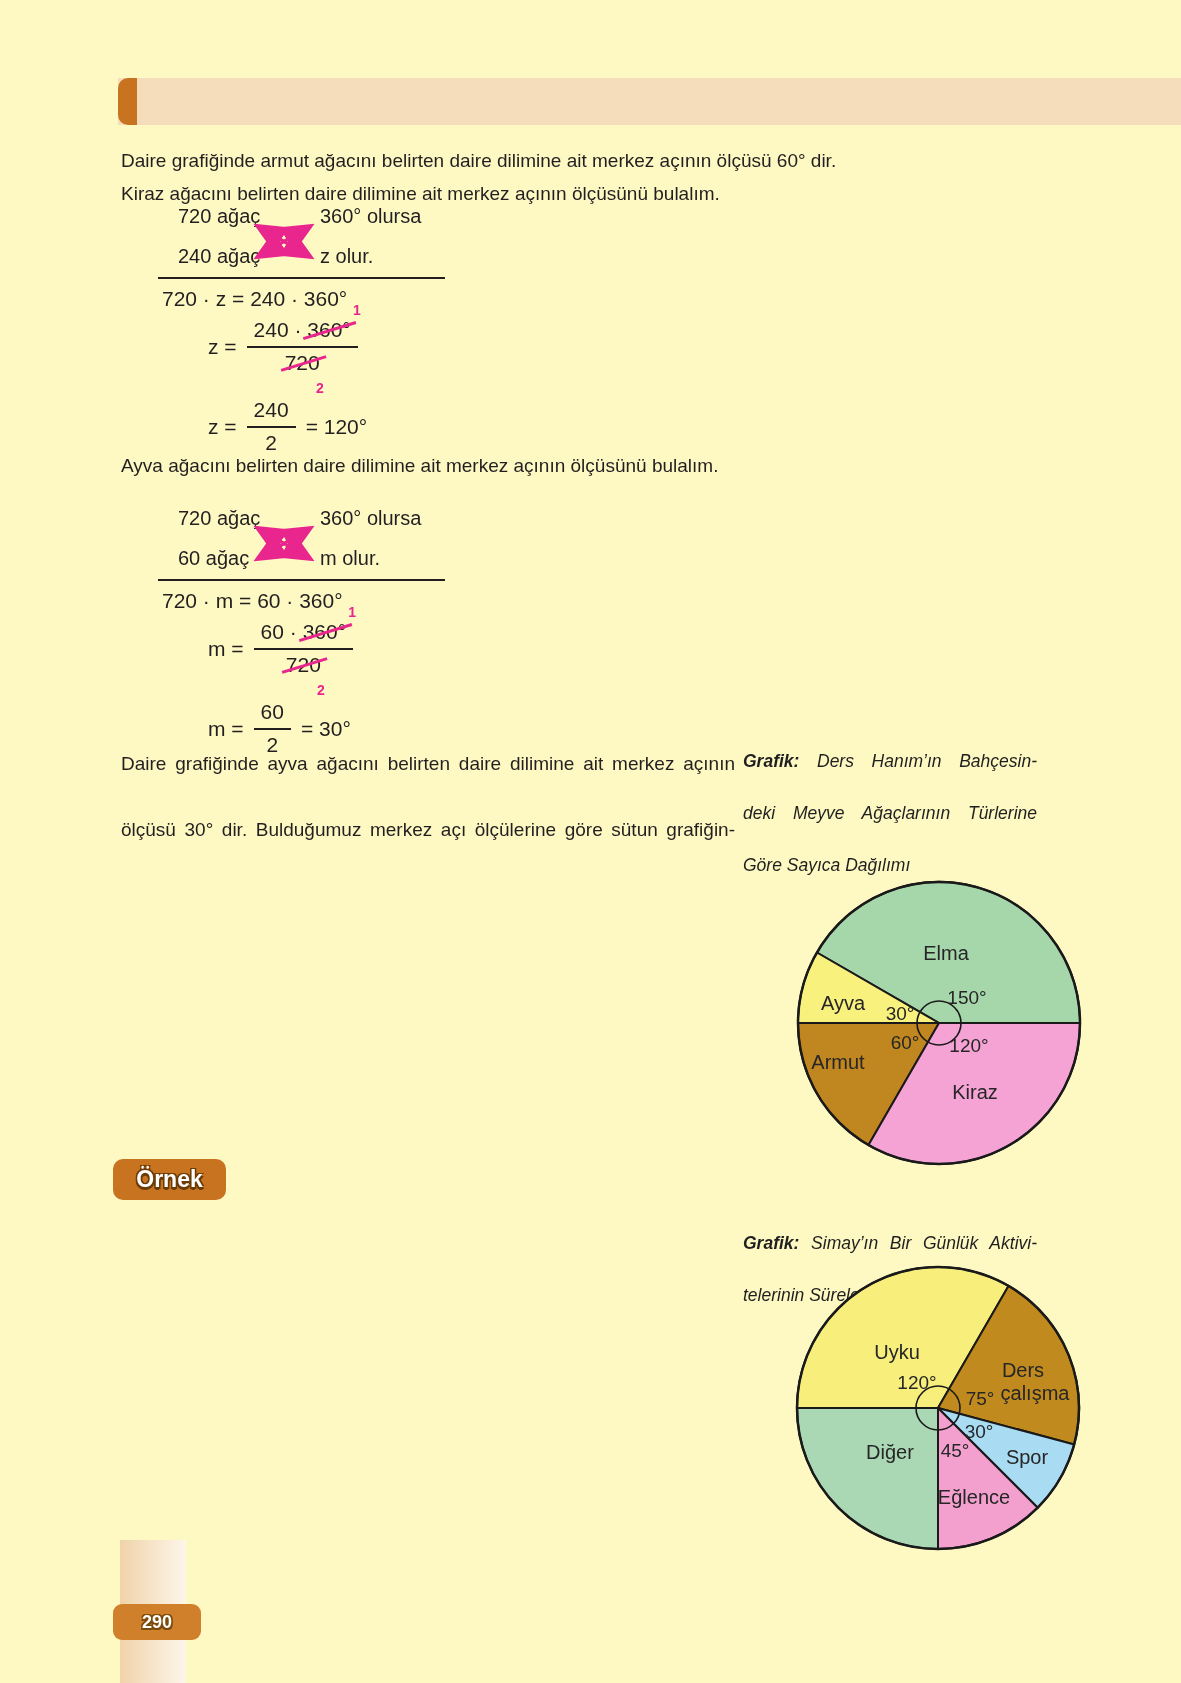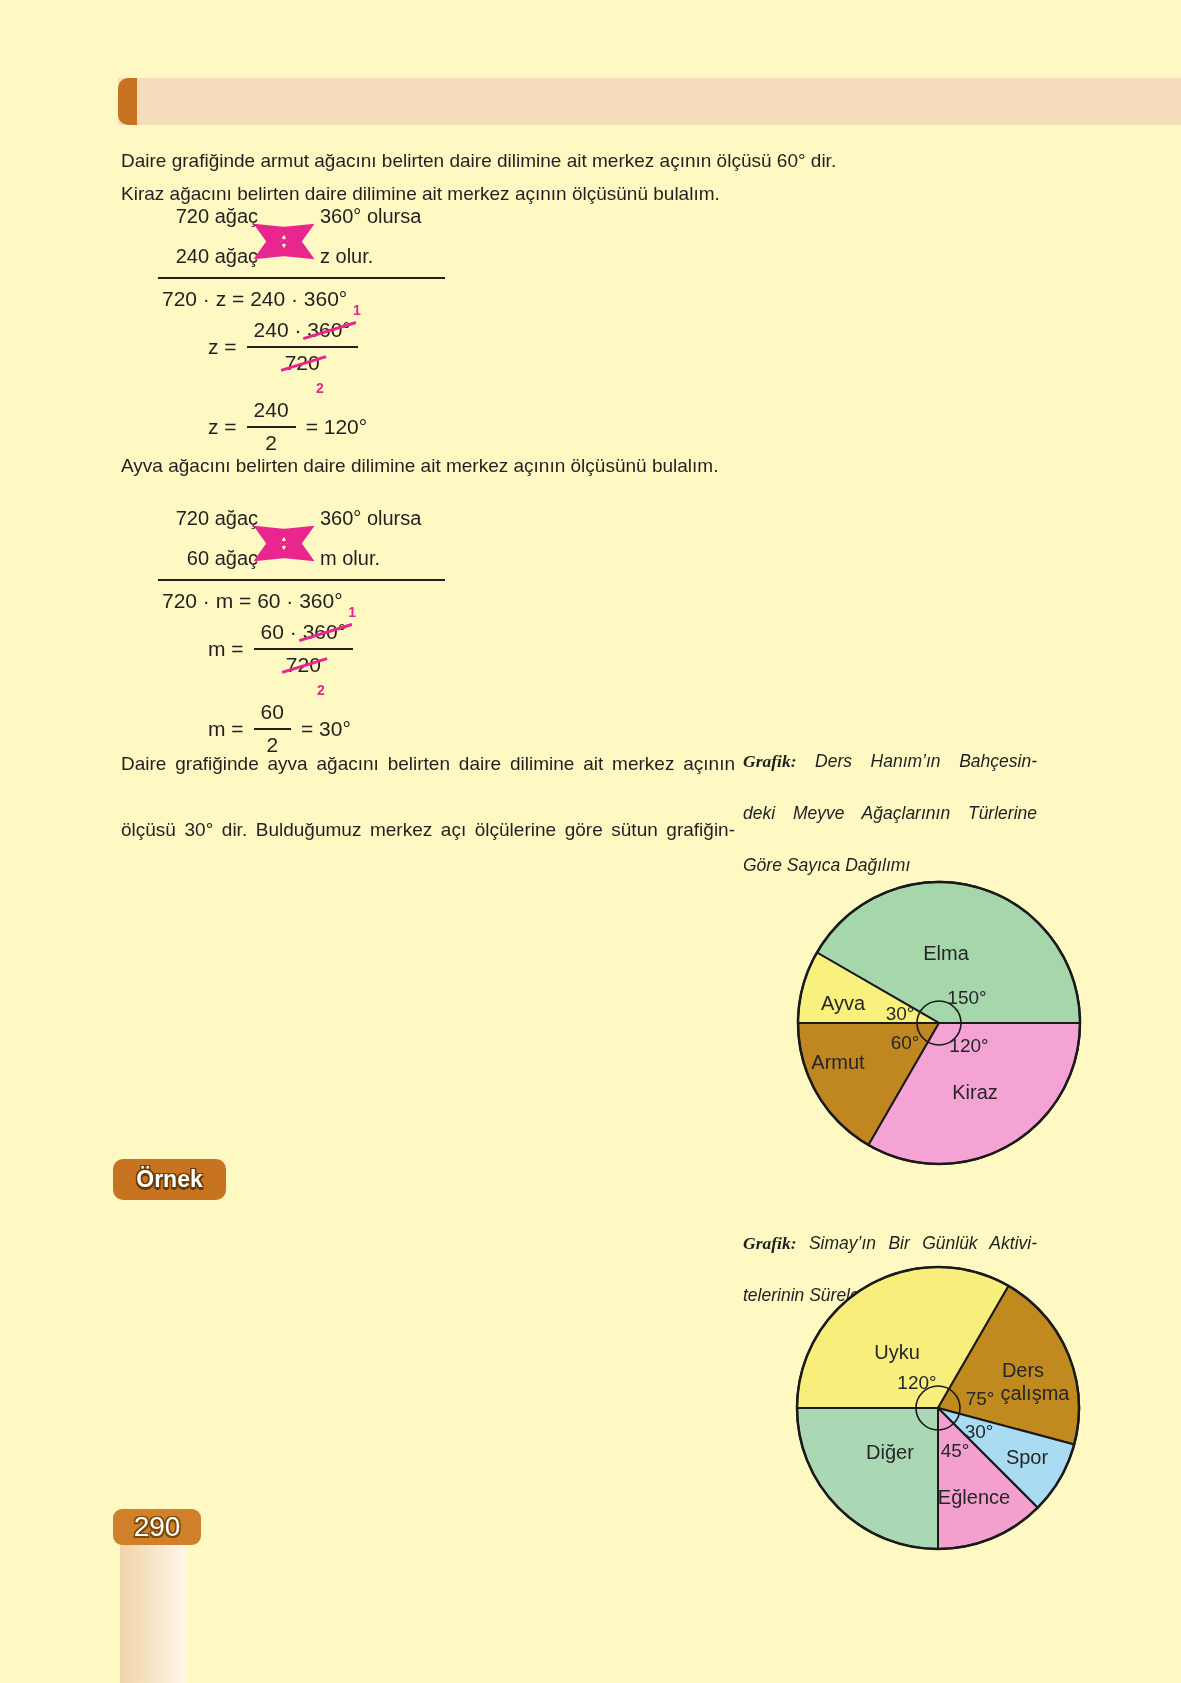--- a/index.html
+++ b/index.html
@@ -16,51 +16,51 @@
   .hcap{left:118px;top:78px;width:19px;height:47px;background:var(--accent);border-radius:10px 0 0 10px;}
 
   
   .body-text{font-size:19px;line-height:33px;color:var(--ink);}
   .jl{text-align:justify;}
   .jl::after{content:"";display:inline-block;width:100%;height:0;}
 
   
   .prop{width:300px;height:70px;font-size:20px;}
   .prow{position:absolute;left:0;width:300px;height:26px;}
-  .pl{position:absolute;left:4px;width:92px;text-align:right;white-space:nowrap;}
+  .pl{position:absolute;left:16px;width:92px;white-space:nowrap;}
   .pr{position:absolute;left:158px;white-space:nowrap;}
   .prule{height:2px;background:var(--ink);}
 
   
   .math{font-size:21px;color:var(--ink);white-space:nowrap;}
   .fline{display:flex;align-items:center;gap:10px;}
   .frac{display:inline-flex;flex-direction:column;align-items:center;text-align:center;}
   .frac .num{padding:0 7px 4px;border-bottom:2px solid var(--ink);}
   .frac .den{padding-top:3px;}
   .cancel{position:relative;display:inline-block;}
   .cancel::after{content:"";position:absolute;left:-5px;right:-7px;top:47%;height:2.5px;background:var(--pink);transform:rotate(-17deg);}
   .csup{position:absolute;top:-16px;right:-10px;font-size:14px;font-weight:bold;color:var(--pink);}
   .csub{position:absolute;bottom:-21px;right:-4px;font-size:14px;font-weight:bold;color:var(--pink);}
 
   
   .caption{font-size:17.5px;line-height:26px;font-style:italic;color:#1f1f1f;}
-  .caption b{font-weight:bold;font-family:Liberation Serif, serif;}
+  .caption b{font-weight:bold;}
 
   
   svg text{font-family:"Liberation Sans","DejaVu Sans",sans-serif;fill:#262626;}
   .slabel{font-size:20px;}
   .alabel{font-size:19px;}
 
   
   .ornek{left:113px;top:1159px;width:113px;height:41px;background:var(--accent);border-radius:10px;
     display:flex;align-items:center;justify-content:center;color:#fff;font-weight:bold;font-size:23px;
     text-shadow:-1.5px -1.5px 0 #6b3c06,1.5px -1.5px 0 #6b3c06,-1.5px 1.5px 0 #6b3c06,1.5px 1.5px 0 #6b3c06,0 2.5px 0 #6b3c06;}
   .pstrip{left:120px;top:1540px;width:66px;height:143px;background:linear-gradient(to right,#f0d3a9,#fdf6ea);}
-  .pnum{left:113px;top:1509px;width:88px;height:36px;background:var(--badge);border-radius:9px;
-    display:flex;align-items:center;justify-content:center;color:#fff;font-weight:normal;font-size:28px;
+  .pnum{left:113px;top:1604px;width:88px;height:36px;background:var(--badge);border-radius:9px;
+    display:flex;align-items:center;justify-content:center;color:#fff;font-weight:bold;font-size:18px;
     text-shadow:-1.5px -1.5px 0 #7a4a0a,1.5px -1.5px 0 #7a4a0a,-1.5px 1.5px 0 #7a4a0a,1.5px 1.5px 0 #7a4a0a,0 2px 0 #7a4a0a;}
 </style>
 </head>
 <body>
 
 <div class="page">
 
   <div class="abs hbar"></div>
   <div class="abs hcap"></div>
 

